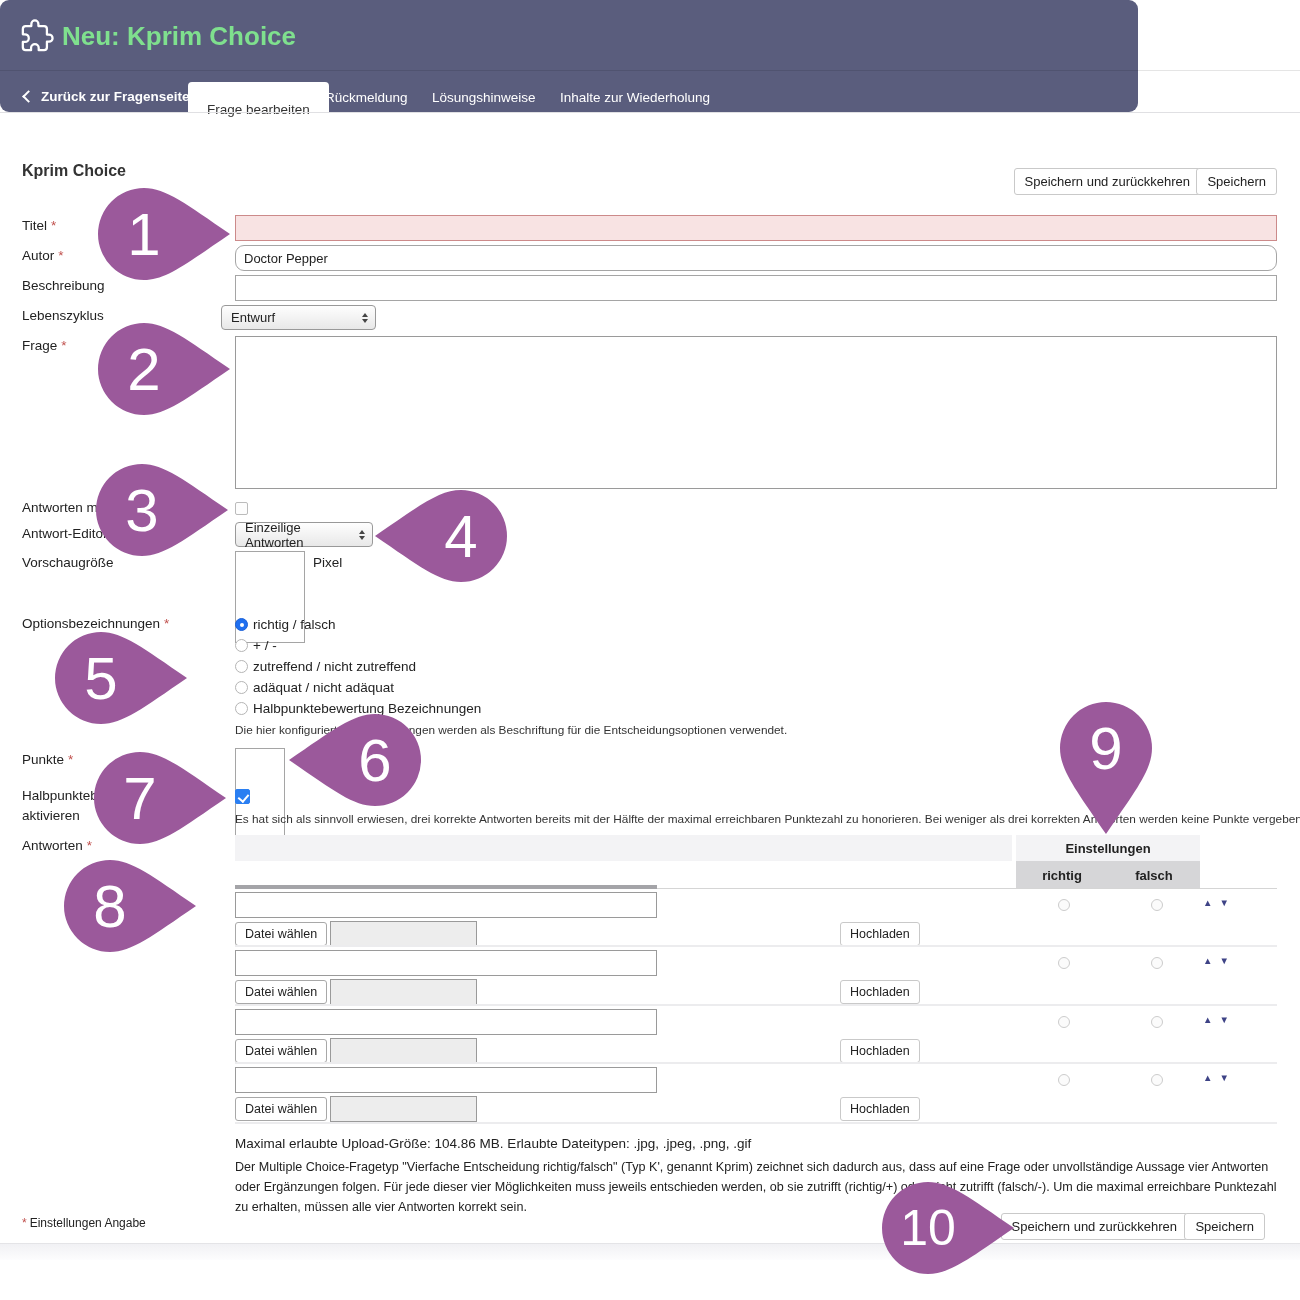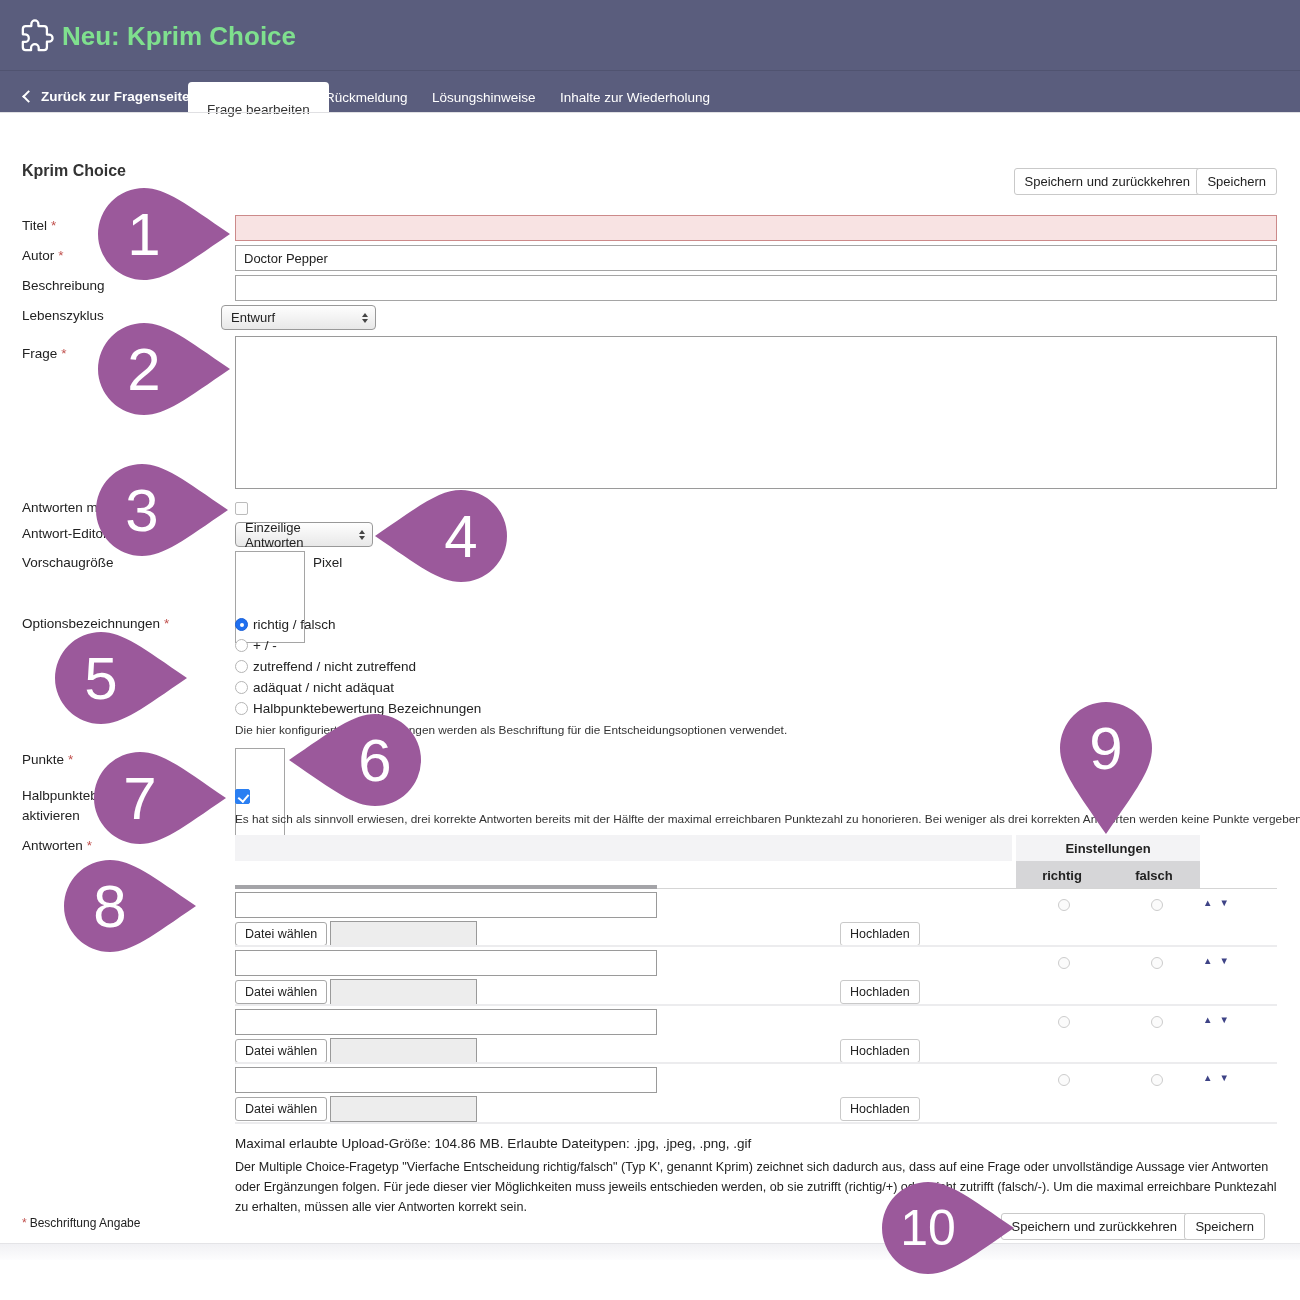--- a/index.html
+++ b/index.html
@@ -1,20 +1,20 @@
 <!DOCTYPE html>
 <html><head>
 <meta charset="utf-8">
 <style>
   html,body{margin:0;padding:0;}
   .page{position:relative;width:1300px;height:1300px;background:#fff;overflow:hidden;
         font-family:"Liberation Sans",sans-serif;color:#222;}
 
   
-  .masthead{position:absolute;left:0;top:0;width:1300px;height:112px;background:#5a5d7d;}
+  .masthead{position:absolute;left:0;top:0;width:1138px;height:112px;background:#5a5d7d;border-radius:9px;}
   .masthead-seam{position:absolute;left:0;top:70px;width:1300px;height:1px;background:rgba(0,0,0,0.10);}
   .content-hairline{position:absolute;left:0;top:112px;width:1300px;height:1px;background:#e0e0e3;}
   .puzzle{position:absolute;left:20px;top:19px;}
   .app-title{position:absolute;left:62px;top:21px;font-size:26px;font-weight:bold;color:#7fe08e;}
 
   .backlink{position:absolute;left:24px;top:81px;height:31px;display:flex;align-items:center;gap:8px;
             color:#fff;font-size:13.5px;font-weight:600;cursor:pointer;}
   .chev-left{width:7px;height:7px;border-left:2.5px solid #fff;border-bottom:2.5px solid #fff;
              transform:rotate(45deg);display:inline-block;}
   .tab{position:absolute;top:82px;height:30px;display:flex;align-items:center;color:#fff;font-size:13.5px;cursor:pointer;}
@@ -111,21 +111,21 @@
   .num{position:absolute;color:#fff;font-size:60px;font-weight:400;display:flex;
        align-items:center;justify-content:center;width:92px;height:92px;top:0;}
   .num-l{left:0;} .num-r{left:40px;} .num-d{left:0;}
   .m1{left:98px;top:188px;} .m2{left:98px;top:323px;} .m3{left:96px;top:464px;}
   .m4{left:375px;top:490px;} .m5{left:55px;top:632px;} .m6{left:289px;top:714px;}
   .m7{left:94px;top:752px;} .m8{left:64px;top:860px;} .m9{left:1060px;top:702px;}
   .m10{left:882px;top:1182px;}
 
   
   .lb-titel{top:218px;} .lb-autor{top:248px;} .lb-beschr{top:278px;} .lb-leben{top:308px;}
-  .lb-frage{top:346px;text-align:right;} .lb-misch{top:500px;width:200px;} .lb-editor{top:526px;}
+  .lb-frage{top:338px;text-align:right;} .lb-misch{top:500px;width:200px;} .lb-editor{top:526px;}
   .lb-vorsch{top:555px;} .lb-opt{top:616px;} .lb-punkte{top:752px;}
   .lb-halb{top:786px;width:185px;line-height:1.45;} .lb-antw{top:838px;}
 </style>
 </head>
 <body>
 
 <div class="page">
 
   <div class="masthead">
     <div class="masthead-seam"></div>
@@ -160,21 +160,21 @@
   <div class="btn btn-save-top">Speichern</div>
 
   <div class="flabel lb-titel">
     <span>Titel</span><span class="req">*</span>
   </div>
   <input class="tin error" style="top: 215px; width: 1042px;" value="">
 
   <div class="flabel lb-autor">
     <span>Autor</span><span class="req">*</span>
   </div>
-  <input class="tin" style="top: 245px; width: 1042px;" value="Doctor Pepper">
+  <input class="tin" style="top: 245px; width: 1042px; border-radius: 9px;" value="Doctor Pepper">
 
   <div class="flabel lb-beschr">Beschreibung</div>
   <input class="tin" style="top: 275px; width: 1042px;" value="">
 
   <div class="flabel lb-leben">Lebenszyklus</div>
   <div class="sel" style="left:221px;top:305px;width:155px;">
     <span>Entwurf</span>
     <span class="sel-arr">
       <span class="tri-up"></span>
         <span class="tri-down"></span>
@@ -291,21 +291,21 @@
         <span>▲</span>
         <span>▼</span>
       </span>
     </div>
     <div class="rowsep sep4"></div>
   </div>
 
   <div class="upload-note">Maximal erlaubte Upload-Größe: 104.86 MB. Erlaubte Dateitypen: .jpg, .jpeg, .png, .gif</div>
   <div class="descr">Der Multiple Choice-Fragetyp "Vierfache Entscheidung richtig/falsch" (Typ K', genannt Kprim) zeichnet sich dadurch aus, dass auf eine Frage oder unvollständige Aussage vier Antworten oder Ergänzungen folgen. Für jede dieser vier Möglichkeiten muss jeweils entschieden werden, ob sie zutrifft (richtig/+) oder nicht zutrifft (falsch/-). Um die maximal erreichbare Punktezahl zu erhalten, müssen alle vier Antworten korrekt sein.</div>
   <div class="req-note">
-    <span class="req" style="margin-left:0;margin-right:3px;">*</span><span>Beschriftung Angabe</span>
+    <span class="req" style="margin-left:0;margin-right:3px;">*</span><span>Einstellungen Angabe</span>
   </div>
 
   <div class="btn btn-saveret-bot">Speichern und zurückkehren</div>
   <div class="btn btn-save-bot">Speichern</div>
 
   <div class="footband"></div>
 
   <div class="marker m1">
     <svg width="132" height="92" viewBox="0 0 132 92">
         <path d="M46,0 A46,46 0 1 0 46,92 C68,92 88,76 132,46 C88,16 68,0 46,0 Z"></path>

